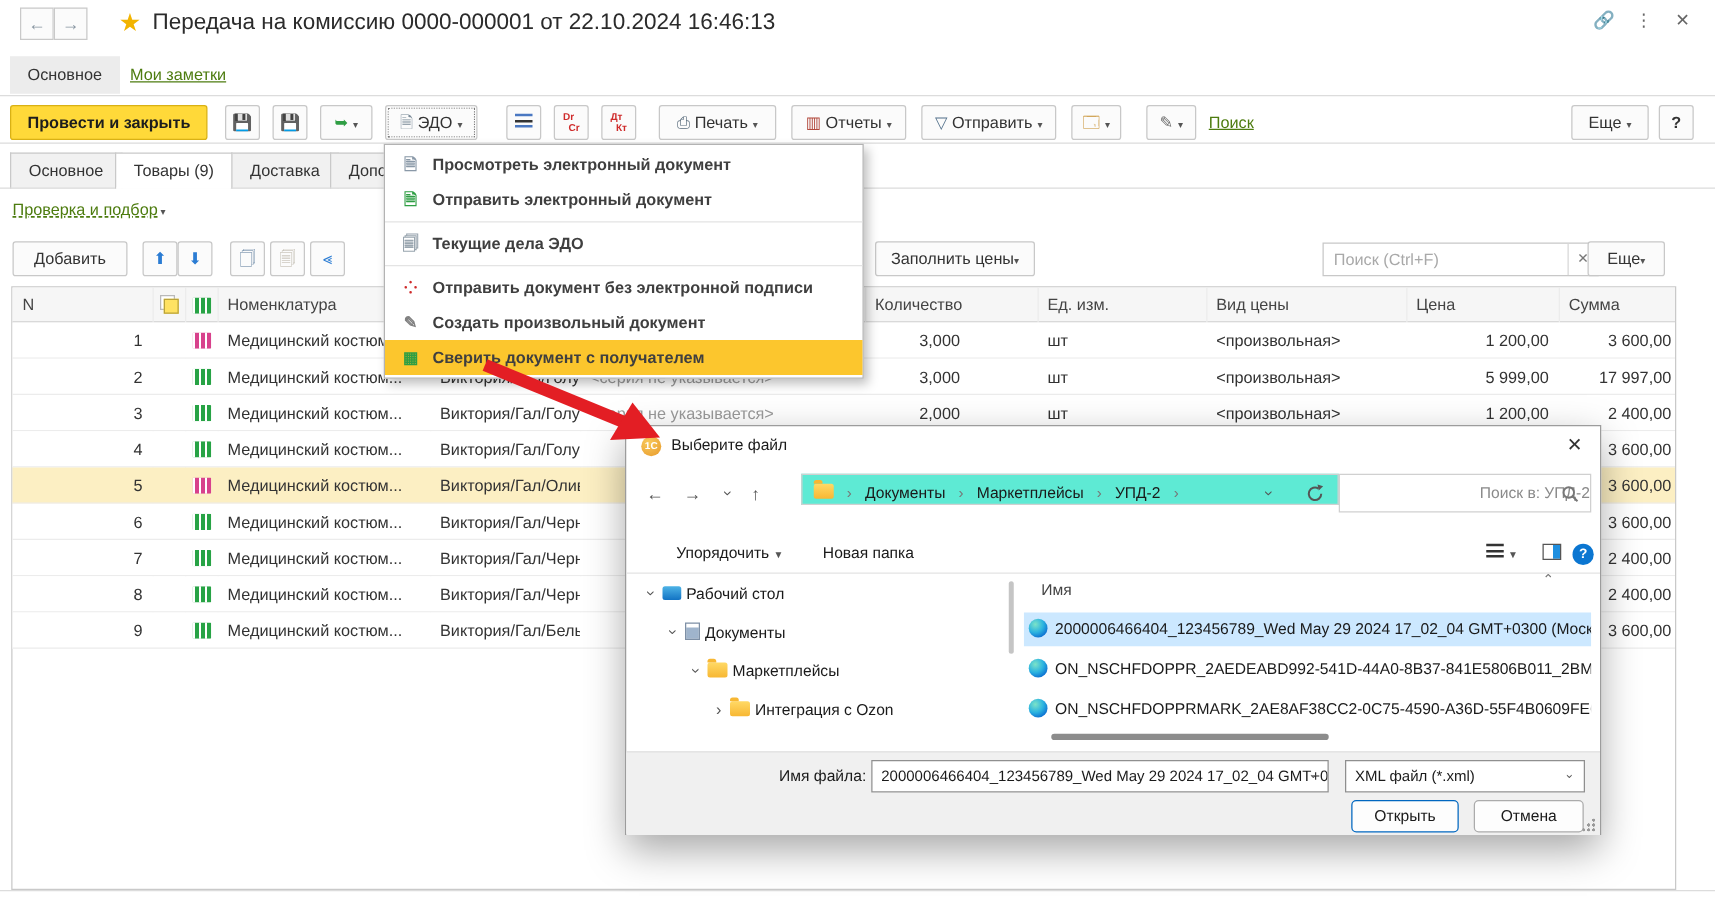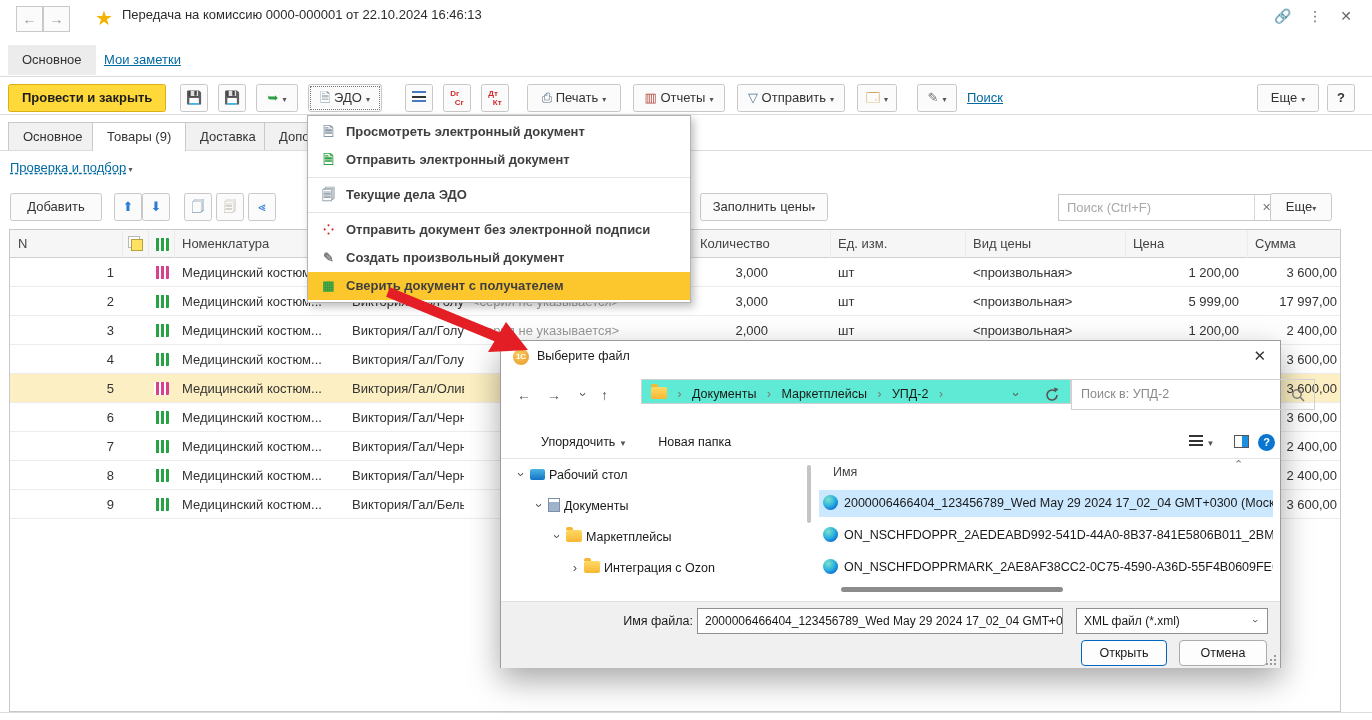--- a/index.html
+++ b/index.html
@@ -2,25 +2,25 @@
 <html><head>
 <meta charset="utf-8">
 <style>
   html,body{margin:0;padding:0;background:#fff;}
   *{box-sizing:border-box;font-family:"Liberation Sans",sans-serif;}
   .screen{position:relative;width:1372px;height:720px;background:#fff;overflow:hidden;font-size:13px;color:#333;}
   .abs{position:absolute;}
   
   .navbtn{position:absolute;top:6px;width:27px;height:26px;border:1px solid #c9c9c9;background:#fbfbfb;color:#8a97a3;font-size:14px;text-align:center;line-height:24px;cursor:pointer;}
   .star{position:absolute;left:95px;top:6px;font-size:20px;color:#f2b400;}
-  .title{position:absolute;left:122px;top:7px;font-size:13px;color:#2b2b2b;white-space:nowrap;}
+  .title{position:absolute;left:122px;top:7px;font-size:18px;color:#2b2b2b;white-space:nowrap;}
   .winic{position:absolute;top:8px;color:#666;font-size:14px;cursor:pointer;}
   .navtab{position:absolute;top:45px;height:30px;line-height:30px;padding:0 14px;}
   .navtab.active{background:#ececec;color:#333;}
-  .link{color:#0369a1;text-decoration:underline;cursor:pointer;}
+  .link{color:#4d7c0f;text-decoration:underline;cursor:pointer;}
   .hline{position:absolute;left:0;width:1372px;height:1px;background:#dcdcdc;}
   
   .tb{position:absolute;top:84px;height:28px;border:1px solid #c8c8c8;border-radius:2.5px;background:#fbfbfb;line-height:26px;text-align:center;cursor:pointer;white-space:nowrap;}
   .tb .car{font-size:8px;color:#555;margin-left:4px;}
   .ybtn{background:#ffd939;border-color:#d9b114;font-weight:bold;color:#1d1d1d;padding:0 13px;}
   .focusring{outline:1px dotted #777;outline-offset:-3px;}
   .minitxt{font-size:8px;font-weight:bold;color:#cf2b2b;line-height:9px;display:inline-block;text-align:left;margin-top:4px;}
   
   .dtab{position:absolute;top:122px;height:29px;line-height:28px;padding:0 14px;border:1px solid #c9c9c9;border-bottom:none;background:#f1f1f1;cursor:pointer;}
   .dtab.active{background:#fff;z-index:3;}
@@ -66,21 +66,21 @@
   
   .dlg{position:absolute;left:500px;top:340px;width:781px;height:328px;background:#fff;border:1px solid #9c9c9c;box-shadow:0 12px 30px rgba(0,0,0,.35);z-index:55;font-size:12.5px;color:#1a1a1a;}
   .dlg .titlebar{position:relative;height:32px;}
   .onec{position:absolute;left:12px;top:8px;width:16px;height:16px;border-radius:50%;background:radial-gradient(circle at 35% 30%,#f8c95c,#e89a2b);color:#fff;font-size:8px;font-weight:bold;text-align:center;line-height:16px;}
   .dclose{position:absolute;right:14px;top:6px;font-size:15px;color:#333;cursor:pointer;}
   .dnavic{position:absolute;top:46px;color:#555;font-size:14px;cursor:pointer;}
   .crumb{position:absolute;left:140px;top:38px;width:430px;height:25px;border:1px solid #d0d0d0;background:#5eead4;line-height:29px;white-space:nowrap;}
   .crumb .sep{color:#777;margin:0 7px;font-size:12px;}
   .folder{display:inline-block;width:16px;height:12px;border-radius:2px;background:linear-gradient(#ffd965,#f7b733);position:relative;vertical-align:-1px;}
   .folder:before{content:"";position:absolute;left:0;top:-3px;width:7px;height:3px;border-radius:2px 2px 0 0;background:#f7b733;}
-  .dsearch{position:absolute;left:570px;top:38px;width:244px;height:31px;border:1px solid #d0d0d0;line-height:29px;color:#8a8a8a;padding-left:9px;}
+  .dsearch{position:absolute;left:570px;top:38px;width:202px;height:31px;border:1px solid #d0d0d0;line-height:29px;color:#8a8a8a;padding-left:9px;text-align:right;}
   .cmdbar{position:absolute;left:0;top:84px;width:779px;height:34px;border-bottom:1px solid #e4e4e4;line-height:34px;}
   .helpc{display:inline-block;width:17px;height:17px;border-radius:50%;background:#0b76d1;color:#fff;font-size:11px;font-weight:bold;text-align:center;line-height:17px;}
   .paneic{display:inline-block;width:15px;height:13px;border:1px solid #555;vertical-align:-2px;background:linear-gradient(90deg,#fff 0 55%,#1e8fe0 55% 100%);}
   .listic{display:inline-block;width:14px;height:11px;border-top:2.5px solid #333;border-bottom:2.5px solid #333;position:relative;vertical-align:0px;}
   .listic:after{content:"";position:absolute;left:0;top:2.5px;width:100%;height:2.5px;background:#333;}
   .tree{position:absolute;left:0;top:118px;width:312px;height:142px;overflow:hidden;}
   .ti{height:31px;line-height:31px;white-space:nowrap;cursor:pointer;}
   .chev{display:inline-block;color:#555;font-size:13px;width:12px;text-align:center;}
   .chev.down{transform:rotate(90deg);}
   .deskic{display:inline-block;width:15px;height:11px;border-radius:2px;background:linear-gradient(#4db3e6,#1273c4);vertical-align:-1px;}

